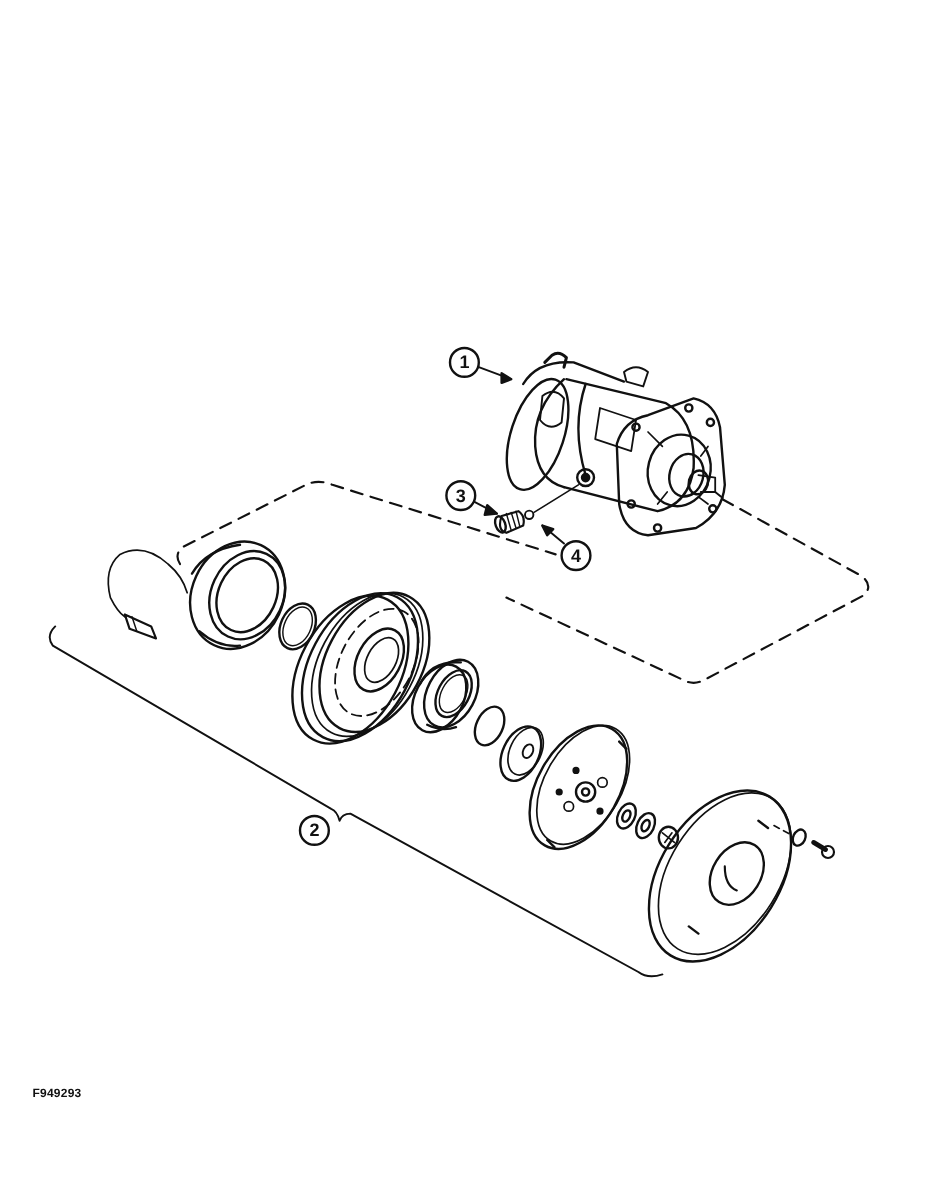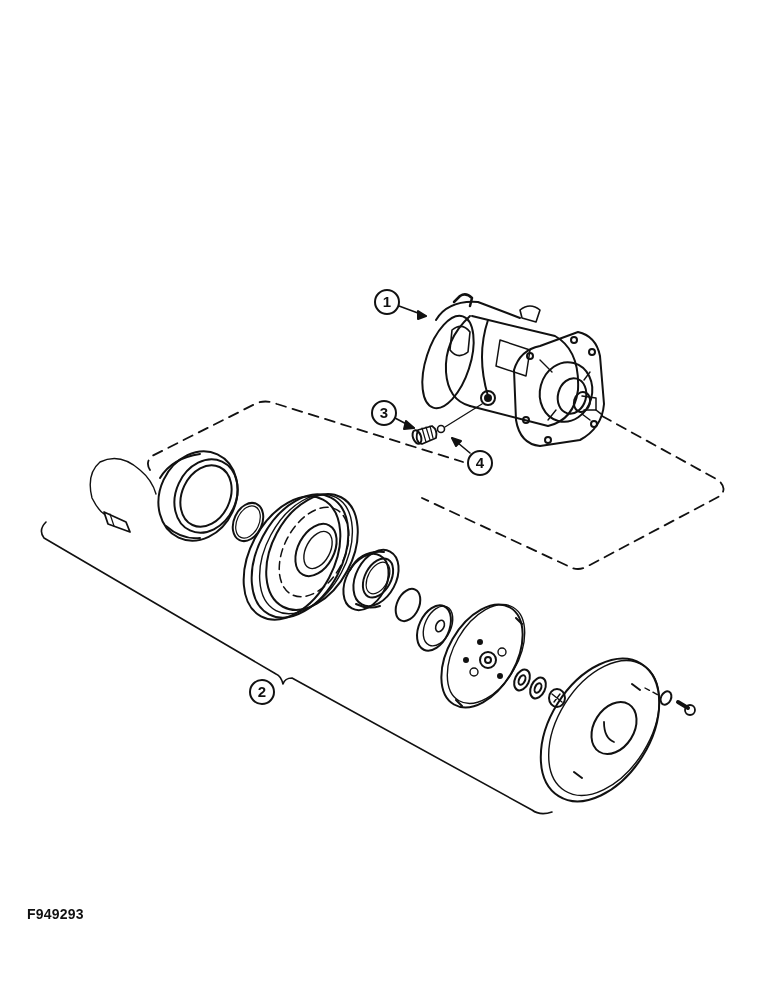--- a/index.html
+++ b/index.html
@@ -1,21 +1,21 @@
 <!DOCTYPE html>
 <html><head>
   <meta charset="utf-8">
   <style>
     html, body { margin: 0; padding: 0; background: #ffffff; }
     body { width: 772px; height: 1000px; position: relative; overflow: hidden;
            font-family: "Liberation Sans", sans-serif; }
     #diagram { position: absolute; left: 0; top: 0; }
     .callout-text { font-family: "Liberation Sans", sans-serif; font-weight: bold; font-size: 15px; }
     .figure-id { position: absolute; left: 27px; top: 906px; font-family: "Liberation Sans", sans-serif;
-                 font-size: 14px; font-weight: bold; color: #111; letter-spacing: 0.2px; }
+                 font-size: 10px; font-weight: bold; color: #111; letter-spacing: 0.2px; }
   </style>
 </head>
 <body>
 
 <svg id="diagram" width="772" height="1000" viewBox="0 0 772 1000" xmlns="http://www.w3.org/2000/svg">
   <g fill="none" stroke="#111" stroke-width="2" stroke-linecap="round" stroke-linejoin="round">
 
     <path d="M150,470 Q145,462 152,456 L255,404 Q265,399 277,404 L463,462
              M602,416 L718,480 Q728,488 720,496 L588,566 Q578,572 568,566 L422,498" stroke-dasharray="10,7" stroke-width="1.8"></path>
 

